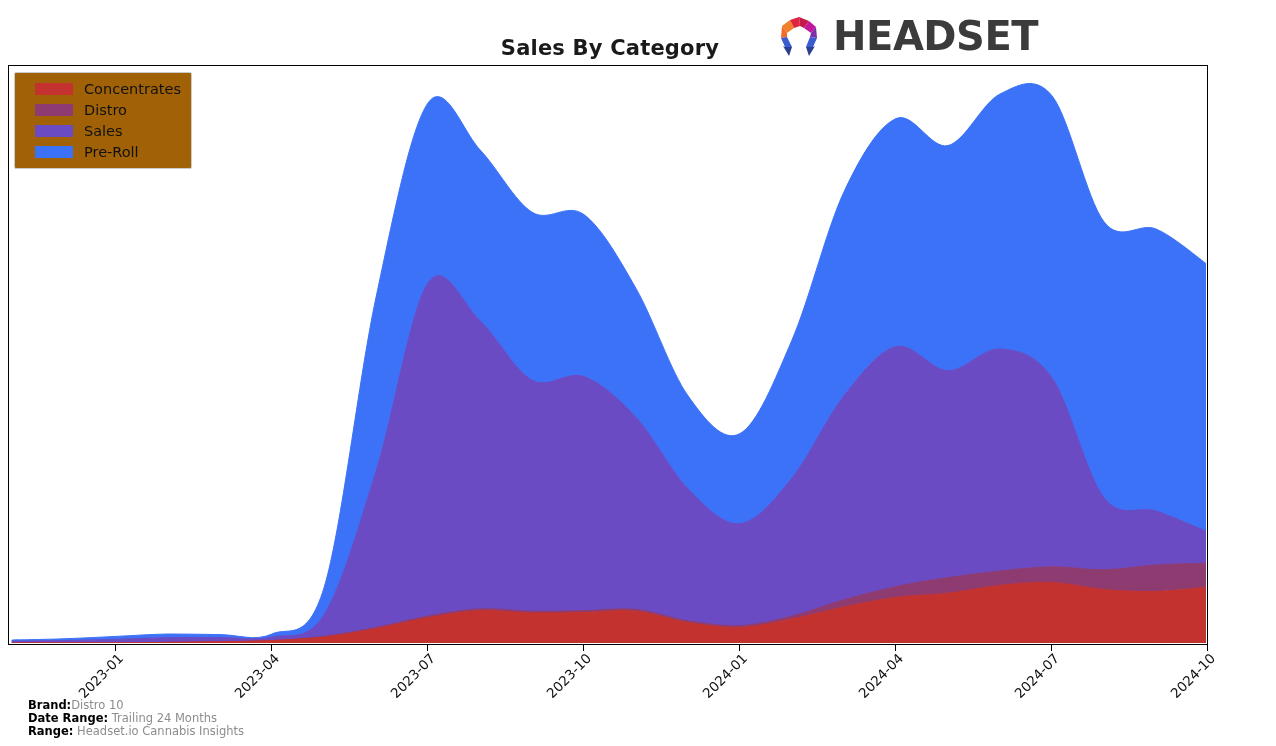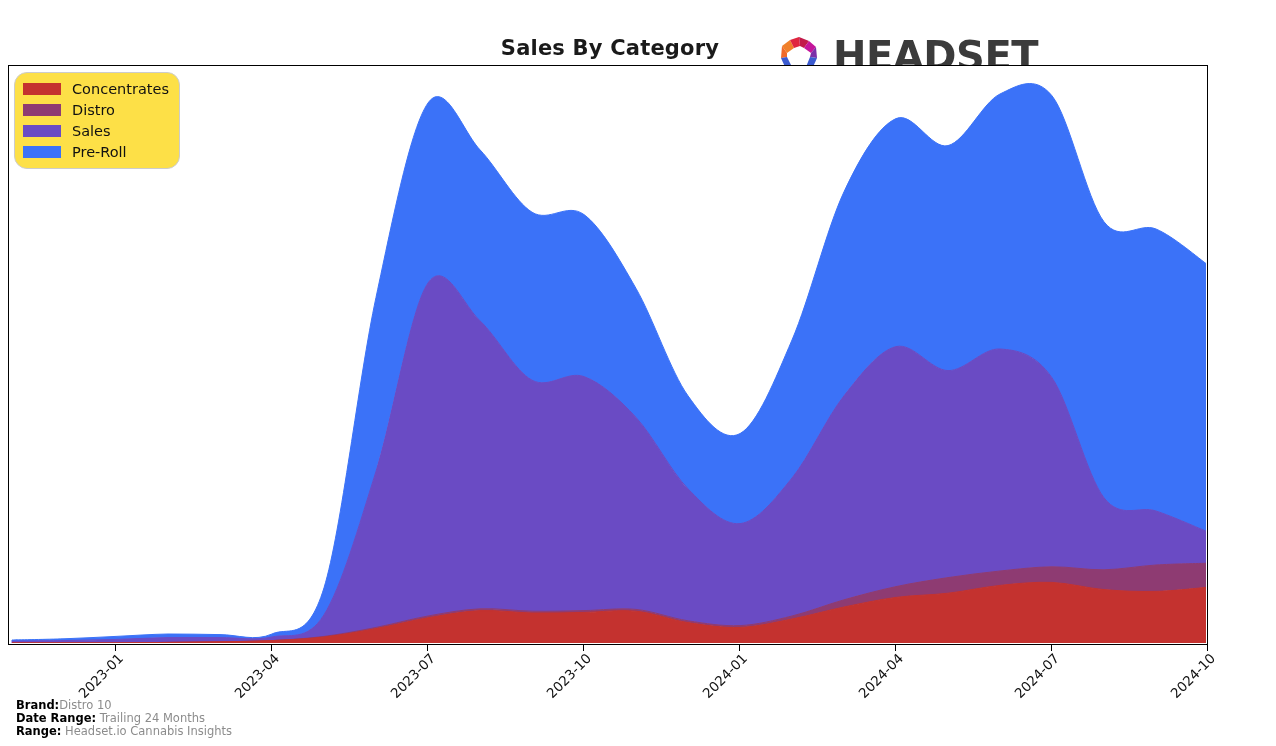--- a/index.html
+++ b/index.html
@@ -32,21 +32,20 @@
     letter-spacing: 0.2px;
   }
   
   .logo-wrap {
     position: absolute;
     right: 14px;
     top: 12px;
     display: flex;
     align-items: center;
     gap: 6px;
-    margin-top: 20px;
   }
   .logo-text {
     font-size: 40px;
     font-weight: 600;
     color: #3b3b3b;
     letter-spacing: -0.5px;
     line-height: 1;
   }
   
   .plot-frame {
@@ -63,24 +62,24 @@
     position: absolute;
     left: 0;
     top: 0;
     display: block;
   }
   
   .legend {
     position: absolute;
     left: 14px;
     top: 72px;
-    background: #fde047;
+    background: #a16207;
     border: 1px solid #cccccc;
-    border-radius: 13px;
-    padding: 6px 10px 6px 8px;
+    border-radius: 2px;
+    padding: 6px 10px 6px 20px;
     display: flex;
     flex-direction: column;
     gap: 1px;
     z-index: 5;
   }
   .legend-row {
     display: flex;
     align-items: center;
     height: 20px;
   }
@@ -119,21 +118,21 @@
     left: 16px;
     top: 699px;
     font-size: 11.5px;
     line-height: 13.2px;
     color: #8c8c8c;
   }
   .footer b {
     color: #000000;
     font-weight: bold;
   }
-  .footer-row { white-space: nowrap; }
+  .footer-row { white-space: nowrap; margin-left: 12px; }
 </style>
 </head>
 <body>
 
 <div id="chart-root">
 
   <div class="title">Sales By Category</div>
 
   <div class="logo-wrap">
     <svg width="56" height="48" viewBox="0 0 56 48">

